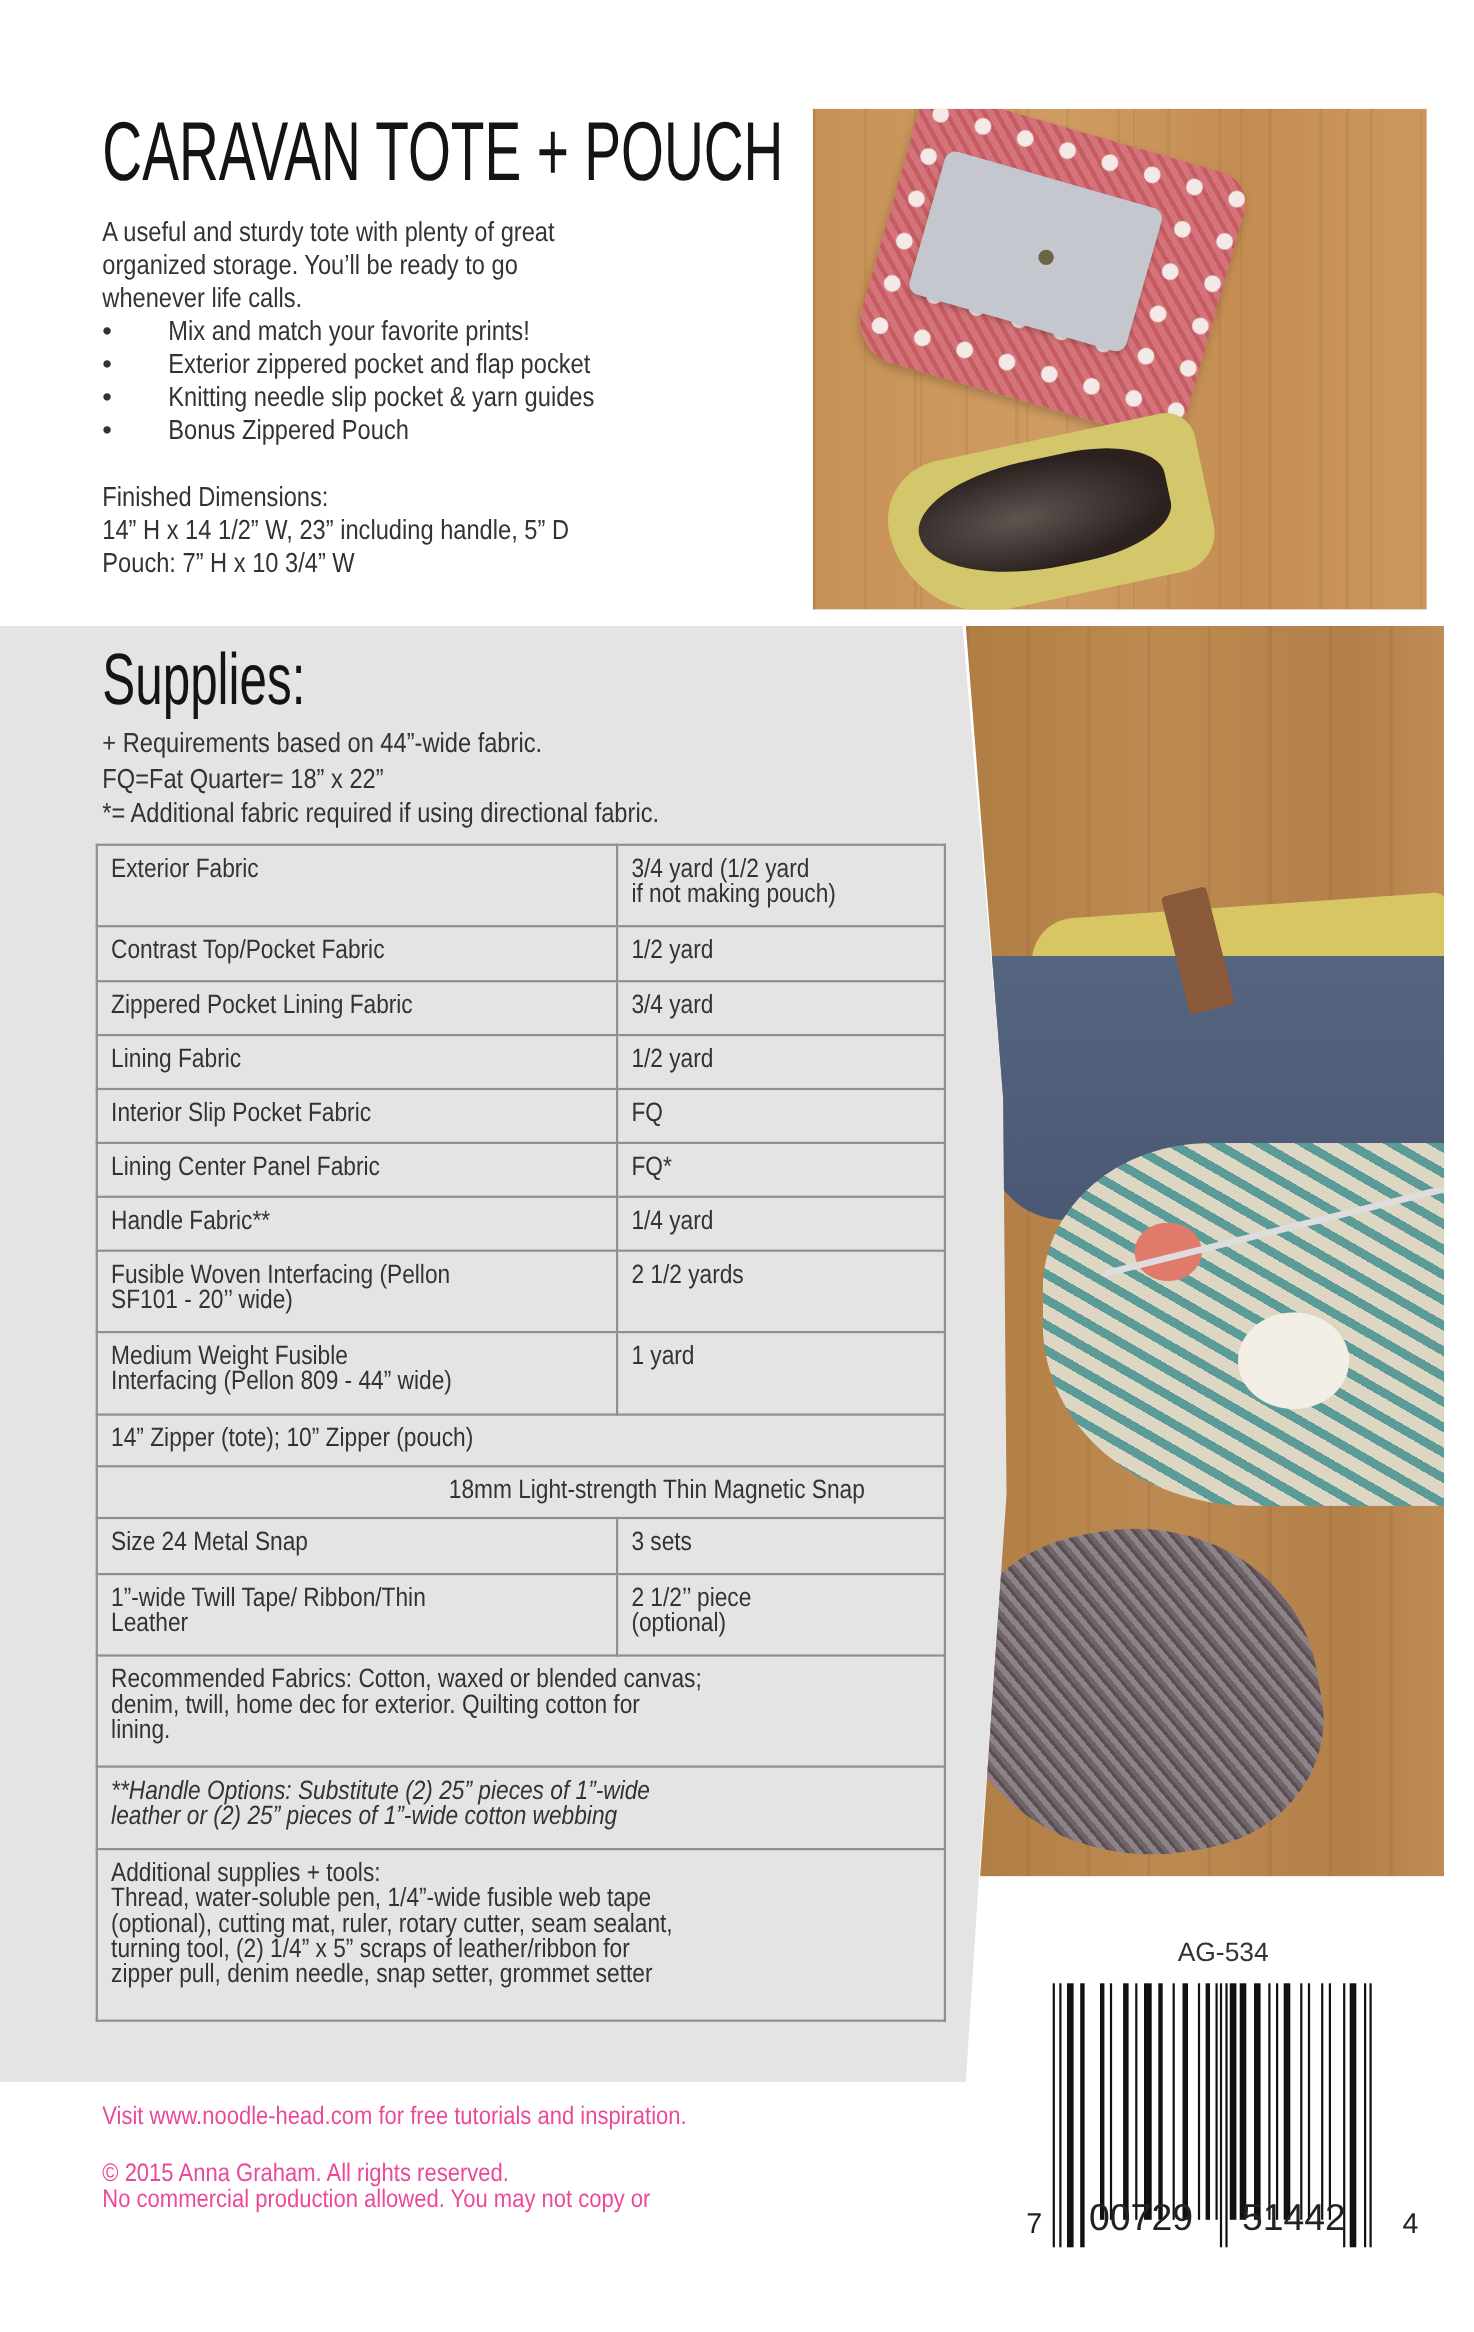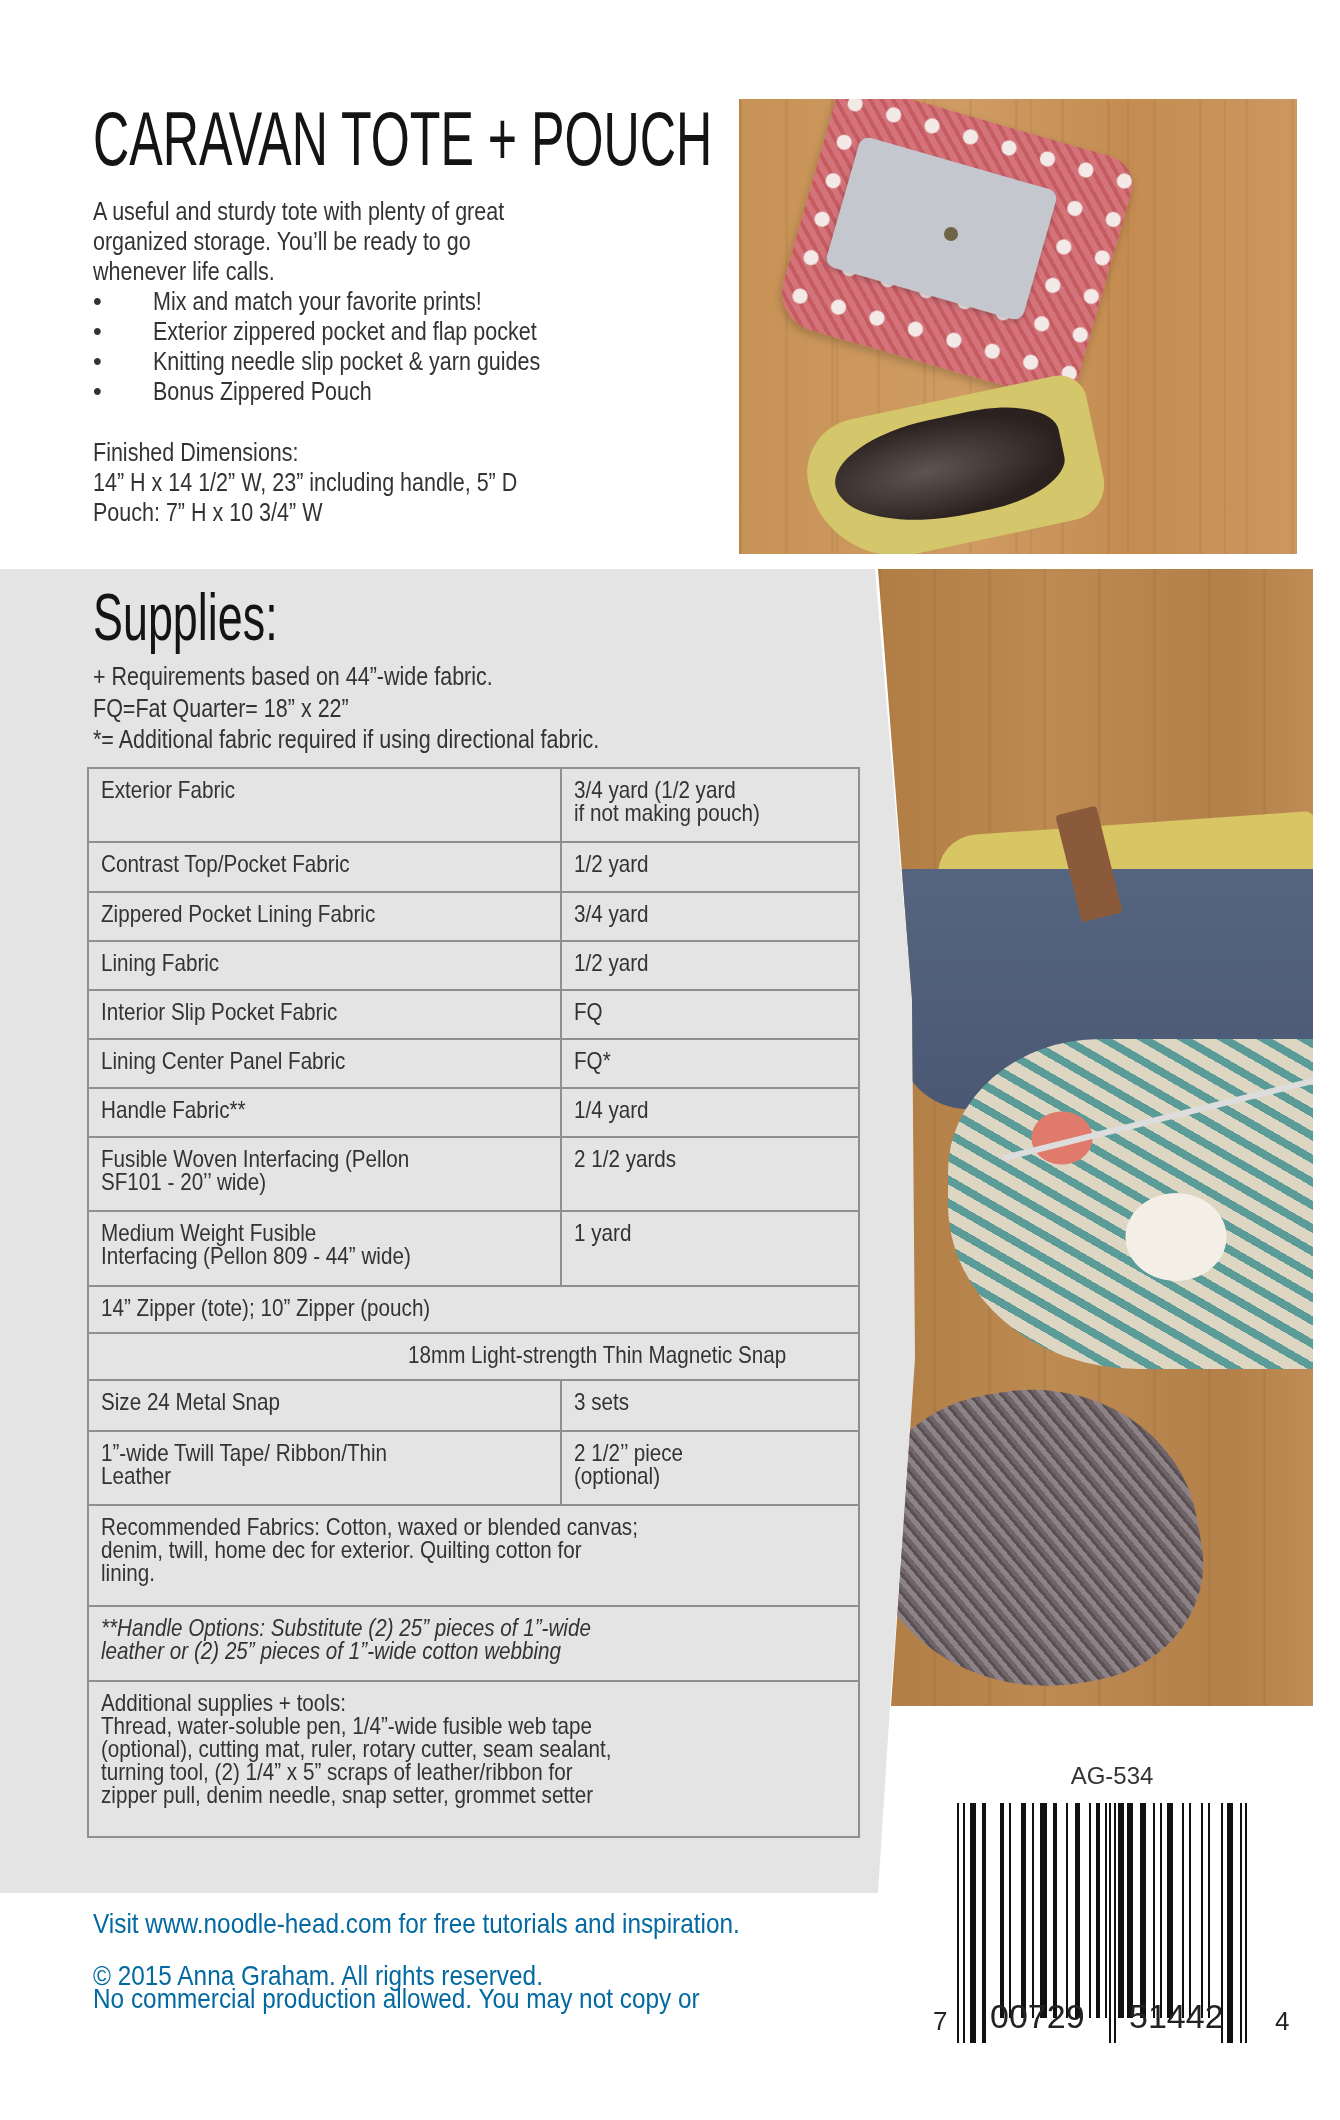--- a/index.html
+++ b/index.html
@@ -134,21 +134,21 @@
     border: 2px solid #8f8f8f; vertical-align: top;
     padding: 9px 10px 0 12px; overflow: hidden; white-space: nowrap;
   }
   #supplies-table td .condensed { transform: scaleX(0.86); }
   #supplies-table col.c1 { width: 473px; }
   #supplies-table col.c2 { width: 298px; }
 
   
   #footer-visit { left: 93px; top: 1912px; }
   #footer-copy { left: 93px; top: 1964px; }
-  .footer-text { font-size: 28px; line-height: 23px; color: #0369a1; white-space: nowrap; }
+  .footer-text { font-size: 23px; line-height: 23px; color: #ec4899; white-space: nowrap; }
   .footer-text .condensed { transform: scaleX(0.87); }
 
   
   #sku { left: 1057px; top: 1762px; font-size: 24px; color: #333; width: 110px; text-align: center; }
   #barcode { left: 957px; top: 1803px; width: 306px; height: 240px; }
   .bar { position: absolute; top: 0; background: #111; }
   .barcode-digit { position: absolute; font-size: 34px; color: #222; }
 </style>
 </head>
 <body>

